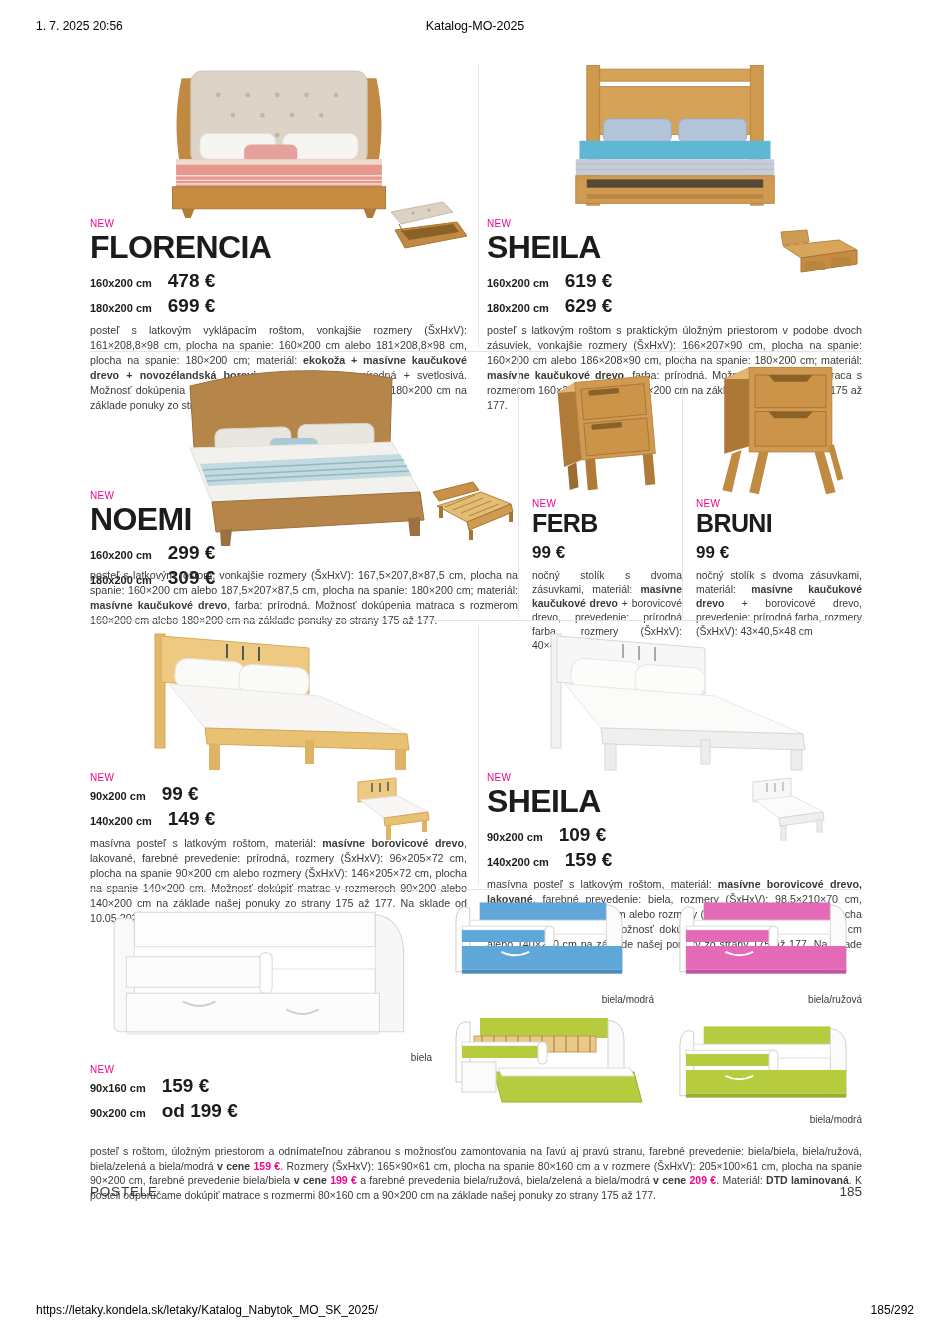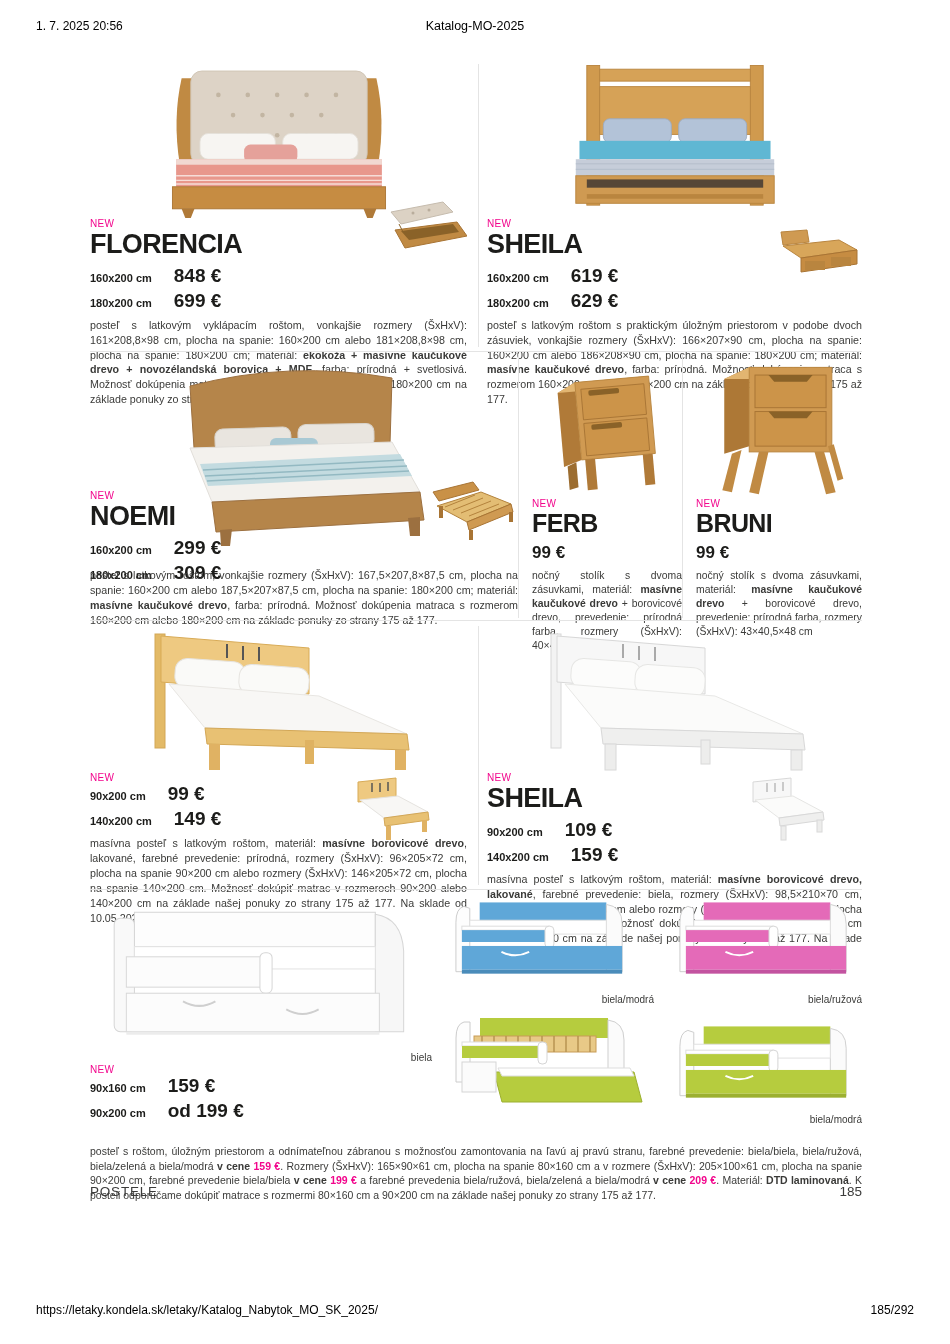--- a/index.html
+++ b/index.html
@@ -14,23 +14,23 @@
   
   .content{left:90px;top:0;width:772px;height:1344px;}
   .hdiv{position:absolute;left:0;width:772px;height:1px;background:#e4e4e4;}
   .vdiv{position:absolute;width:1px;background:#e4e4e4;}
   .row{position:absolute;left:0;width:772px;}
   .cell{position:absolute;top:0;}
   .imgzone{position:relative;}
   .imgzone>svg.main{display:block;margin:0 auto;}
   .inset{position:absolute;}
   .badge{font-weight:normal;font-size:10px;color:#f2058c;letter-spacing:.3px;}
-  .pname{font-weight:bold;font-size:27px;color:#1c1c1a;letter-spacing:-.6px;margin:2px 0 6px;line-height:1.02;font-family:"Liberation Sans",sans-serif;}
+  .pname{font-weight:bold;font-size:32px;color:#1c1c1a;letter-spacing:-.6px;margin:2px 0 6px;line-height:1.02;font-family:"Liberation Sans",sans-serif;}
   .pname.small{font-size:25px;}
-  .prow{display:flex;align-items:baseline;gap:22px;margin:0 0 3px;}
+  .prow{display:flex;align-items:baseline;gap:16px;margin:0 0 3px;}
   .psize{font-weight:bold;font-size:11px;color:#1c1c1a;}
   .pval{font-weight:bold;font-size:19px;color:#1c1c1a;}
   .pval-single{font-weight:bold;font-size:17px;color:#1c1c1a;margin:1px 0 6px;}
   .pdesc{font-size:10.7px;line-height:1.4;text-align:justify;color:#3a3a38;margin:6px 0 0;}
   .pdesc.tiny{font-size:10.4px;line-height:1.36;}
   .b{font-weight:bold;}
   .variant-label{font-size:10px;color:#3a3a38;text-align:right;}
   .bottom-row{left:90px;top:1184px;width:772px;display:flex;justify-content:space-between;align-items:baseline;}
   .section-label{font-size:13.5px;letter-spacing:.8px;color:#3b3b3a;}
   .page-num{font-size:13.5px;color:#3b3b3a;}
@@ -89,21 +89,21 @@
           <circle cx="34" cy="17" r="1.5" fill="#b9ad9c"></circle>
             <circle cx="50" cy="14" r="1.5" fill="#b9ad9c"></circle>
           <line x1="20" y1="28" x2="24" y2="36" stroke="#8a6228"></line>
         </svg>
       </div>
       <div class="badge">NEW</div>
       <h2 class="pname">FLORENCIA</h2>
       <div>
         <div class="prow">
           <span class="psize">160x200 cm</span>
-          <span class="pval">848 €</span>
+          <span class="pval">478 €</span>
         </div>
         <div class="prow">
           <span class="psize">180x200 cm</span>
           <span class="pval">699 €</span>
         </div>
       </div>
       <p class="pdesc"><span>posteľ s latkovým vyklápacím roštom, vonkajšie rozmery (ŠxHxV): 161×208,8×98 cm, plocha na spanie: 160×200 cm alebo 181×208,8×98 cm, plocha na spanie: 180×200 cm; materiál: </span><span class="b">ekokoža + masívne kaučukové drevo + novozélandská borovica + MDF</span><span>, farba: prírodná + svetlosivá. Možnosť dokúpenia matraca s rozmerom 160×200 cm alebo 180×200 cm na základe ponuky zo strany 175 až 177.</span></p>
     </section>
 
     <section class="cell" style="left:397px;width:375px;">

